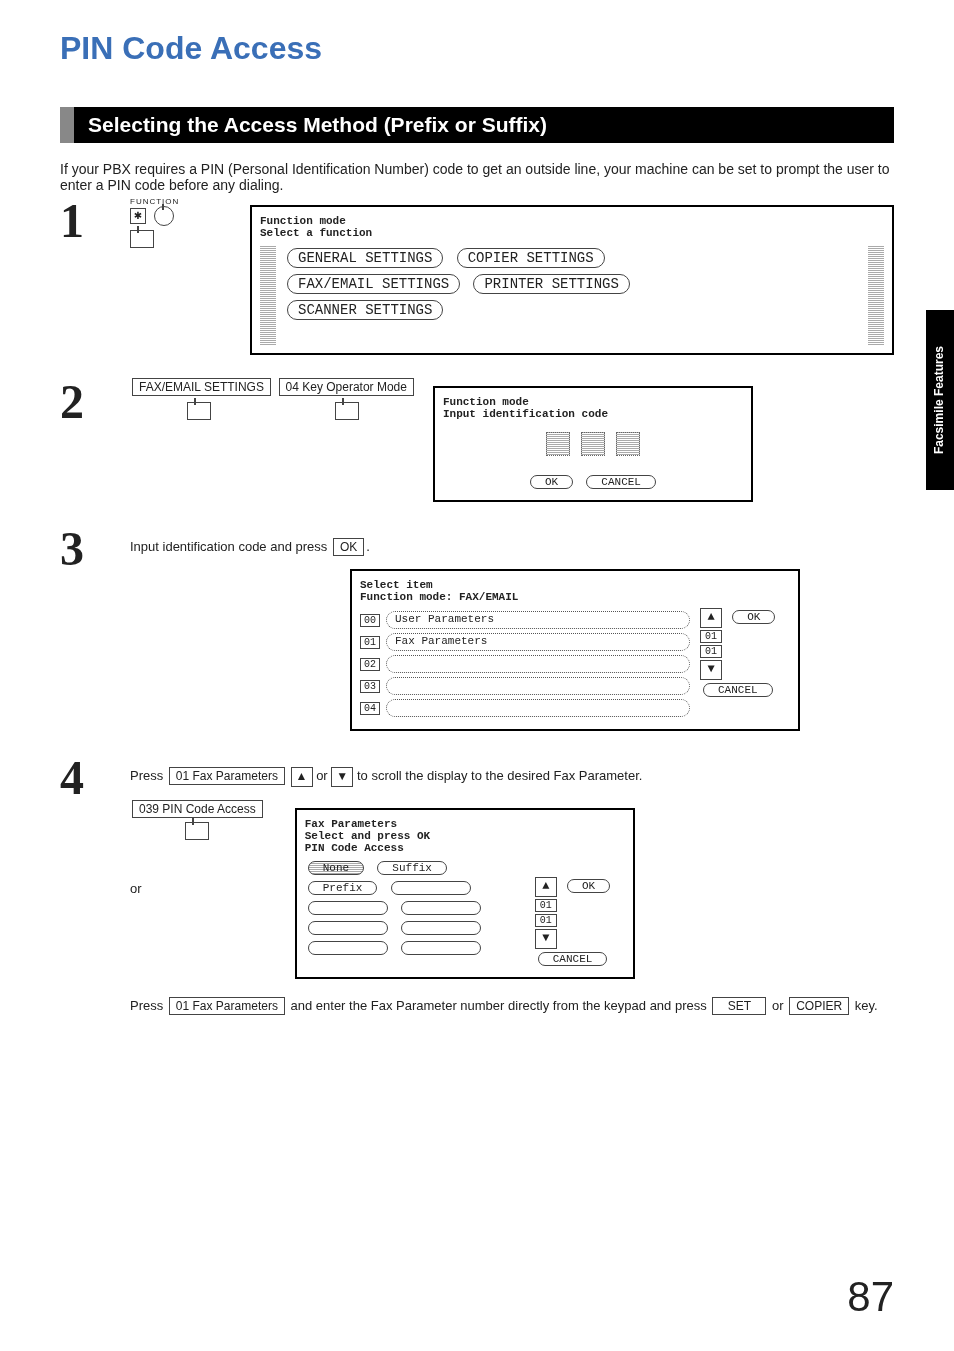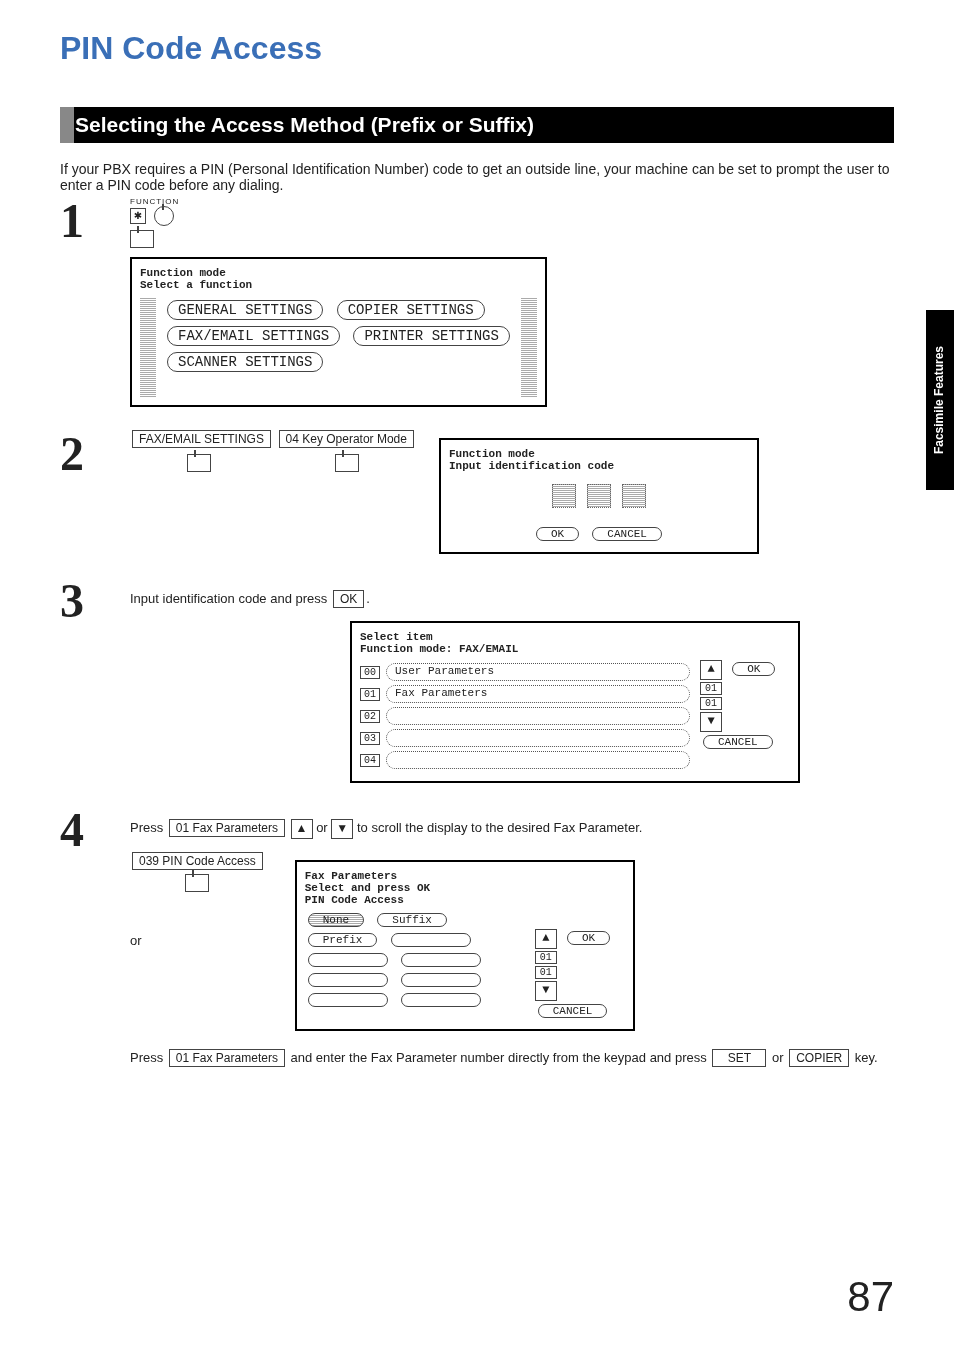--- a/index.html
+++ b/index.html
@@ -1,21 +1,21 @@
 <!DOCTYPE html>
 <html><head>
 <meta charset="utf-8">
 <style>
 body { margin:0; font-family: Arial, Helvetica, sans-serif; color:#222; }
 .page { width:954px; height:1351px; position:relative; background:#fff; }
 .side-tab { position:absolute; right:0; top:310px; width:28px; height:180px; background:#000; color:#fff; display:flex; align-items:center; justify-content:center; }
 .side-tab span { writing-mode: vertical-rl; transform: rotate(180deg); font-size:12px; font-weight:bold; line-height:1.1; text-align:center; }
 .content { padding:30px 60px 20px 60px; }
 h1.title { color:#3a6fb7; font-size:32px; font-weight:bold; margin:0 0 40px 0; }
-.section-bar { background:#000; color:#fff; font-size:21px; font-weight:bold; padding:6px 1px; border-left:14px solid #888; margin-bottom:18px; }
+.section-bar { background:#000; color:#fff; font-size:21px; font-weight:bold; padding:6px 14px; border-left:14px solid #888; margin-bottom:18px; }
 .intro { font-size:14px; margin-bottom:4px; }
 .step { display:flex; align-items:flex-start; margin-bottom:15px; }
 .stepnum { font-family:"Times New Roman",serif; font-size:48px; font-weight:bold; width:70px; flex:0 0 70px; line-height:1; }
 .stepbody { flex:1; font-size:13px; }
 .keylabel { display:inline-block; border:1px solid #444; padding:1px 6px; font-size:12px; margin:0 2px; }
 .press-icon { display:inline-block; width:22px; height:16px; border:1px solid #444; position:relative; margin:4px 0 -2px 0; }
 .press-icon:before { content:""; position:absolute; left:6px; top:-5px; width:2px; height:7px; background:#444; }
 .lcd { border:2px solid #000; padding:8px; margin:8px 0; font-family:"Courier New",monospace; font-size:12px; background:#fff; position:relative; }
 .lcd-title { font-family:"Courier New",monospace; font-size:11px; font-weight:bold; }
 .lcd-btn { display:inline-block; border:1px solid #444; border-radius:12px; padding:1px 10px; margin:3px; font-size:14px; }
@@ -46,21 +46,21 @@
   <div class="content">
     <h1 class="title">PIN Code Access</h1>
 
     <div class="section-bar">Selecting the Access Method (Prefix or Suffix)</div>
 
     <p class="intro">If your PBX requires a PIN (Personal Identification Number) code to get an outside line, your machine can be set to prompt the user to enter a PIN code before any dialing.</p>
 
     <div class="step">
       <div class="stepnum">1</div>
       <div class="stepbody">
-        <div style="display:flex; align-items:flex-start;flex-direction:column;">
+        <div style="display:flex; align-items:flex-start;">
           <div style="width:120px;">
             <span class="super-label">FUNCTION</span>
             <span class="star-box">✱</span>
             <span class="func-icon"></span>
             <div><span class="press-icon"></span></div>
           </div>
           <div class="lcd" style="flex:1;">
             <div class="lcd-title">Function mode</div>
             <div class="lcd-title">Select a function</div>
             <div class="lcd1" style="margin-top:6px;">
@@ -81,21 +81,21 @@
               <div class="lcd-side hatch"></div>
             </div>
           </div>
         </div>
       </div>
     </div>
 
     <div class="step">
       <div class="stepnum">2</div>
       <div class="stepbody">
-        <div style="display:flex; align-items:flex-start; gap:23px;">
+        <div style="display:flex; align-items:flex-start; gap:17px;">
           <div>
             <span class="keylabel">FAX/EMAIL SETTINGS</span>
             <span class="keylabel">04 Key Operator Mode</span>
             <div style="text-align:center; margin-top:2px;">
               <span class="press-icon" style="margin-right:120px;"></span>
               <span class="press-icon"></span>
             </div>
           </div>
           <div class="lcd" style="width:300px;">
             <div class="lcd-title">Function mode</div>

